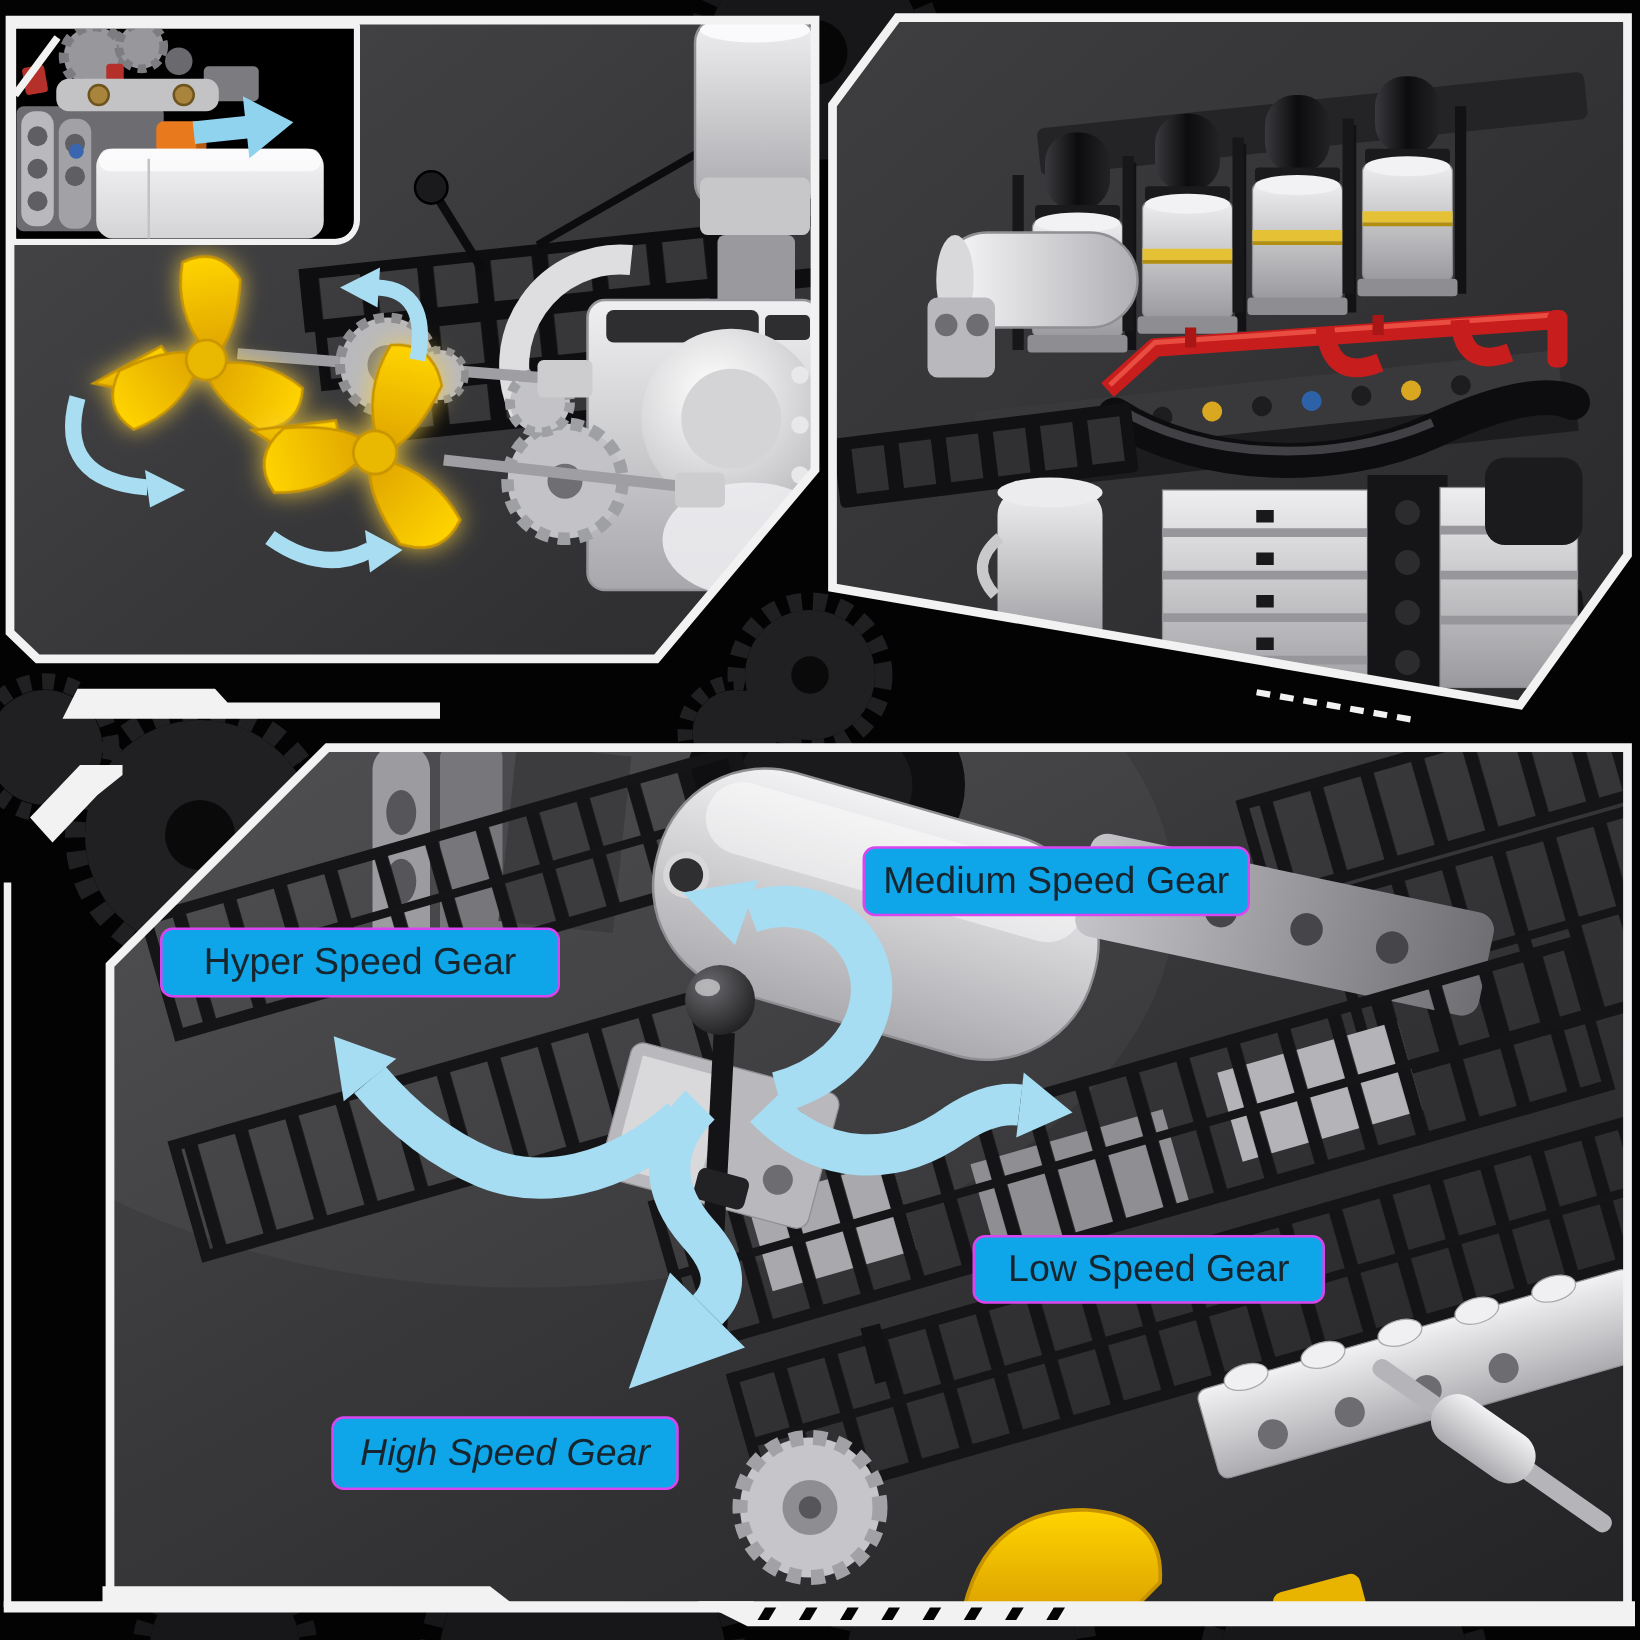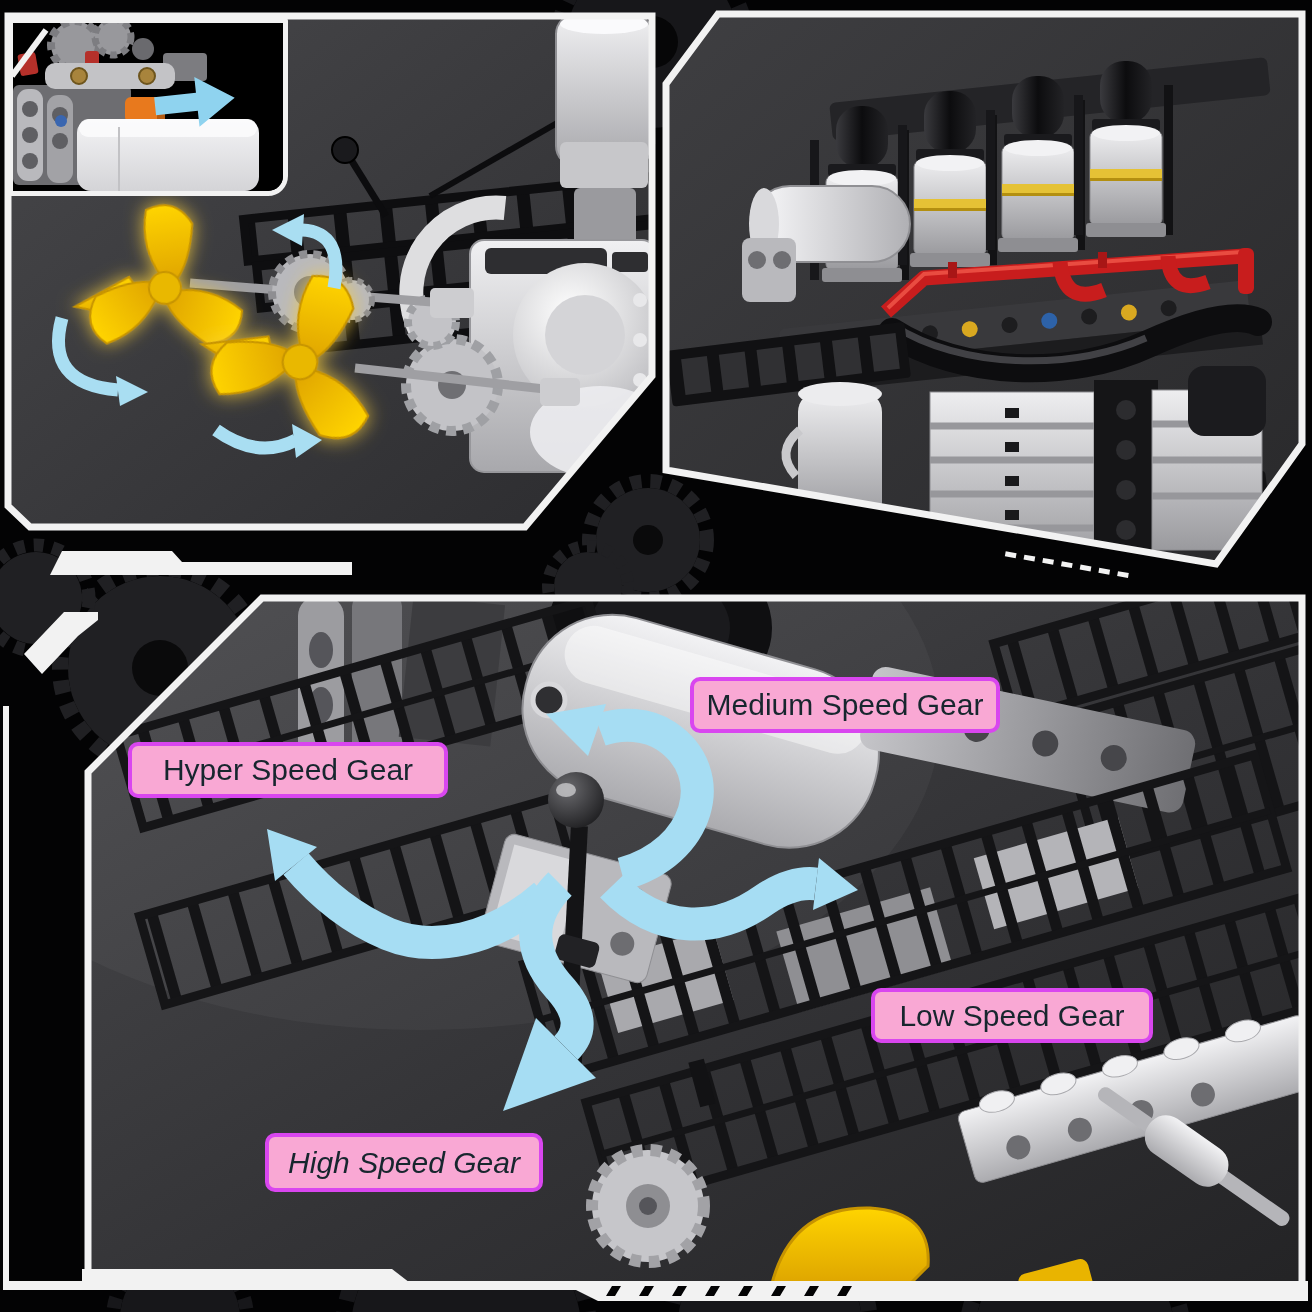--- a/index.html
+++ b/index.html
@@ -5,26 +5,26 @@
   html,body{margin:0;padding:0;background:#000;}
   .stage{position:relative;width:1312px;height:1312px;background:#030304;overflow:hidden;
          font-family:"Liberation Sans",sans-serif;}
   .layer{position:absolute;left:0;top:0;width:1312px;height:1312px;pointer-events:none;}
   .panel{position:absolute;left:0;top:0;width:1312px;height:1312px;}
   #panelB{clip-path:polygon(8px 16px,652px 16px,652px 376px,525px 527px,30px 527px,8px 506px);}
   #panelC{clip-path:polygon(718px 14px,1302px 14px,1302px 444px,1216px 564px,666px 470px,666px 84px);}
   #panelD{clip-path:polygon(262px 598px,1302px 598px,1302px 1286px,88px 1286px,88px 772px);}
   #panelInset{position:absolute;left:8px;top:18px;width:280px;height:178px;background:#000;
       border:5px solid #f2f2f2;border-radius:3px 3px 20px 3px;box-sizing:border-box;overflow:hidden;}
-  .callout{position:absolute;background:#f9a8d4;border:4px solid #d946ef;border-radius:10px;
+  .callout{position:absolute;background:#0ea5e9;border:2px solid #d946ef;border-radius:10px;
       color:#17262e;font-size:30px;text-align:center;box-sizing:border-box;
       display:flex;align-items:center;justify-content:center;white-space:nowrap;}
   #callout-hyper {left:128px;top:742px;width:320px;height:56px;}
   #callout-medium{left:690px;top:677px;width:310px;height:56px;}
-  #callout-low   {left:871px;top:988px;width:282px;height:55px;}
+  #callout-low   {left:778px;top:988px;width:282px;height:55px;}
   #callout-high  {left:265px;top:1133px;width:278px;height:59px;font-style:italic;}
 </style>
 </head>
 <body>
 
 <div class="stage">
 
   <svg class="layer" viewBox="0 0 1312 1312">
     <g>
       <g fill="#17171a" stroke="#17171a">

